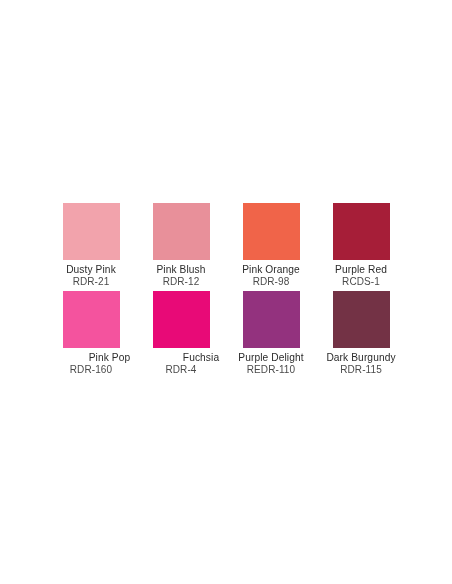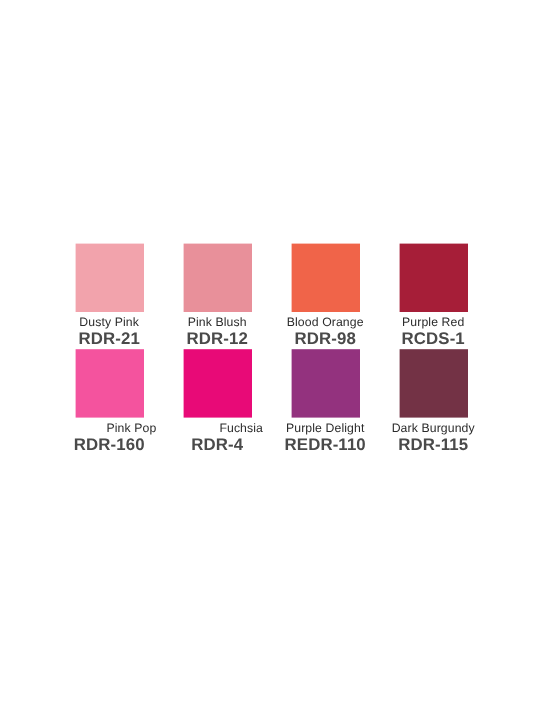--- a/index.html
+++ b/index.html
@@ -57,24 +57,24 @@
     line-height: 12px;
     color: #2b2b2b;
     font-weight: 400;
     letter-spacing: 0.1px;
     text-align: center;
     white-space: nowrap;
   }
 
   .swatch-code {
     margin-top: 1px;
-    font-size: 14px;
+    font-size: 10px;
     line-height: 10px;
     color: #4a4a4a;
-    font-weight: 700;
+    font-weight: 400;
     letter-spacing: 0.1px;
     text-align: center;
     white-space: nowrap;
   }
 </style>
 </head>
 <body style="background-color: rgb(255, 255, 255);">
 
 <div class="palette-sheet">
 
@@ -87,21 +87,21 @@
     </div>
 
     <div class="swatch-cell">
       <span class="swatch-chip" style="background-color: rgb(232, 144, 154);"></span>
       <span class="swatch-name" style="color: rgb(43, 43, 43);">Pink Blush</span>
       <span class="swatch-code" style="color: rgb(74, 74, 74);">RDR-12</span>
     </div>
 
     <div class="swatch-cell">
       <span class="swatch-chip" style="background-color: rgb(240, 100, 73);"></span>
-      <span class="swatch-name" style="color: rgb(43, 43, 43);">Blood Orange</span>
+      <span class="swatch-name" style="color: rgb(43, 43, 43);">Pink Orange</span>
       <span class="swatch-code" style="color: rgb(74, 74, 74);">RDR-98</span>
     </div>
 
     <div class="swatch-cell">
       <span class="swatch-chip" style="background-color: rgb(166, 30, 56);"></span>
       <span class="swatch-name" style="color: rgb(43, 43, 43);">Purple Red</span>
       <span class="swatch-code" style="color: rgb(74, 74, 74); text-align: center;">RCDS-1</span>
     </div>
 
     <div class="swatch-cell">

